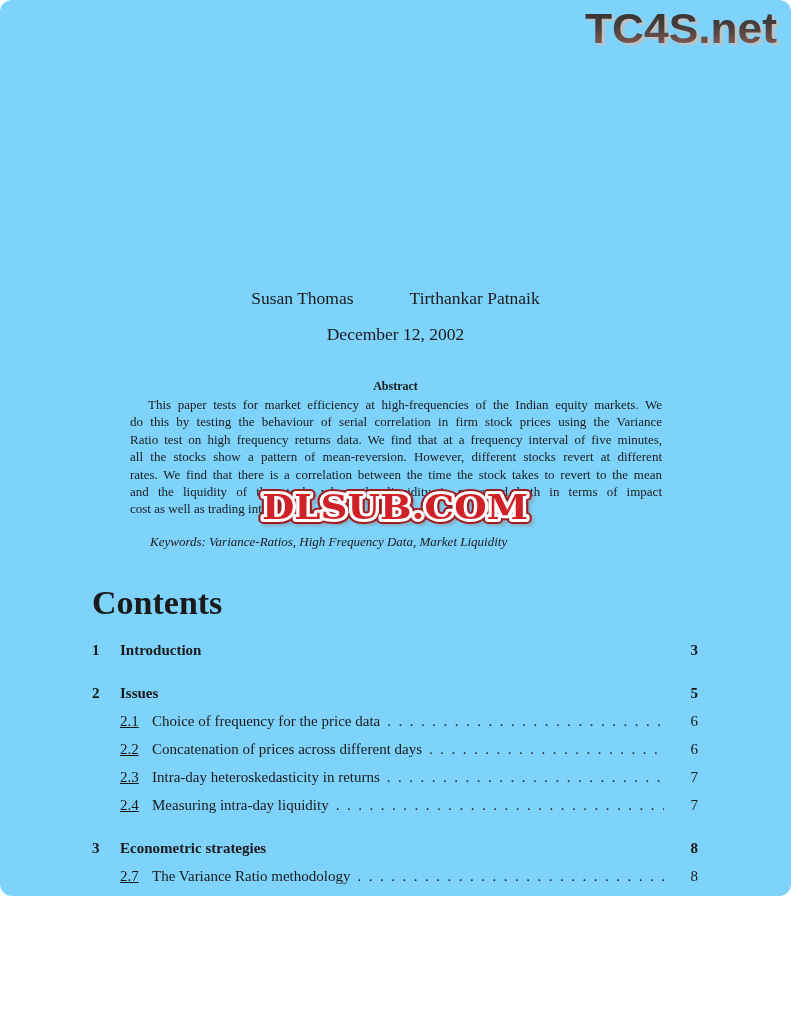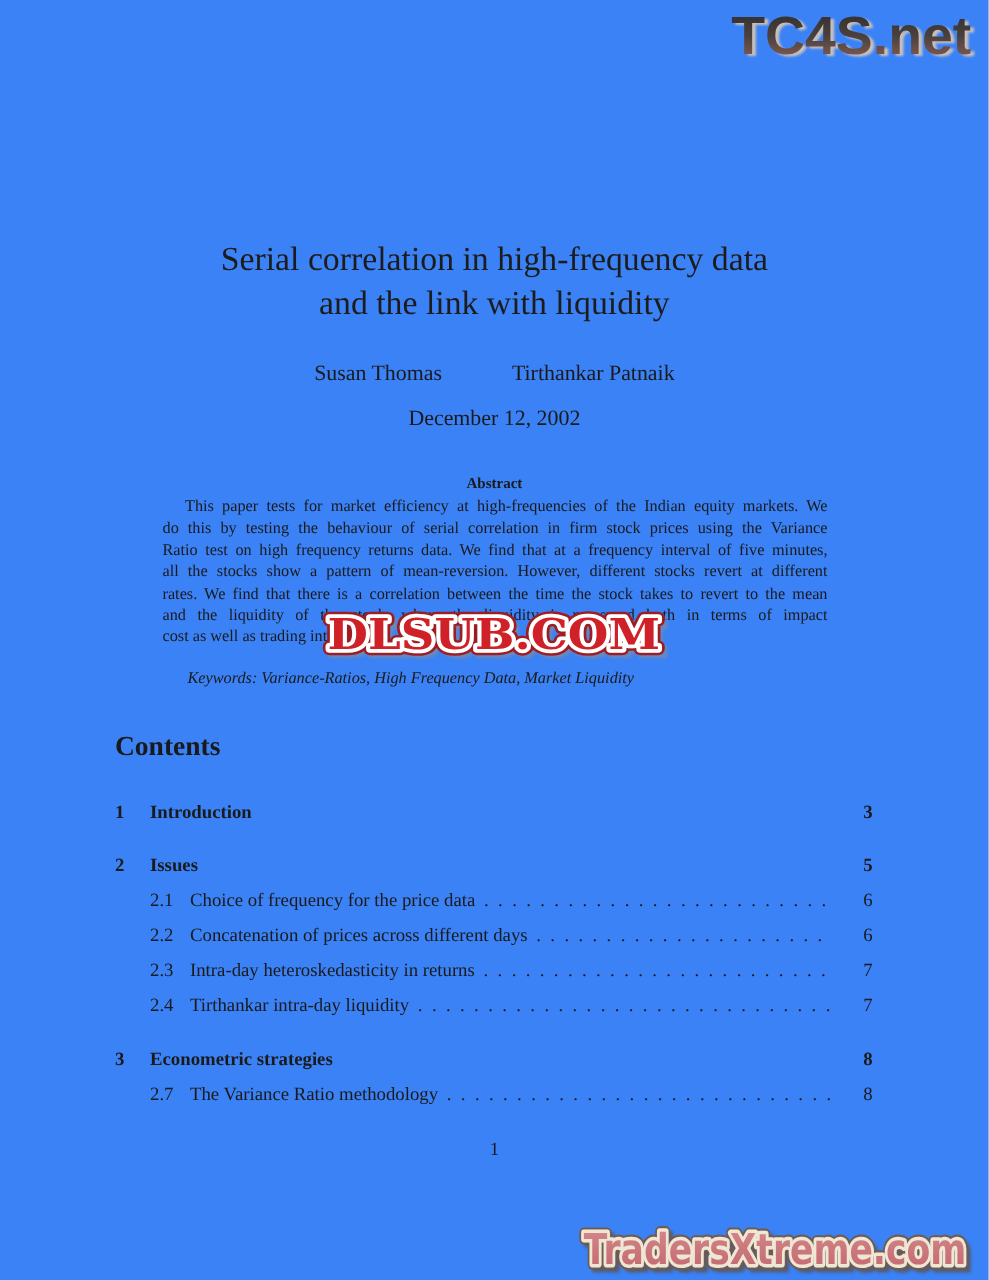--- a/index.html
+++ b/index.html
@@ -1,43 +1,43 @@
 <!DOCTYPE html>
 <html><head>
 <meta charset="utf-8">
 <style>
   html,body{margin:0;padding:0;background:#ffffff;}
   .page{
-    position:relative;width:791px;height:1024px;background:#3b82f6;overflow:hidden;
-    font-family:"Liberation Serif","DejaVu Serif",serif;color:#1a1a1a;margin:0 auto;
+    position:relative;width:791px;height:896px;background:#7dd3fc;overflow:hidden;
+    font-family:"Liberation Serif","DejaVu Serif",serif;color:#1a1a1a;margin:0 auto;border-radius:12px;
   }
   
   .tc4s{position:absolute;left:576px;top:2px;}
   
   .title{position:absolute;left:0;right:0;top:190px;text-align:center;
          font-size:27px;line-height:35px;color:#1c1c1c;}
   .authors{position:absolute;left:0;right:0;top:288px;display:flex;
            justify-content:center;gap:56px;font-size:17.5px;}
   .date{position:absolute;left:0;right:0;top:324px;text-align:center;font-size:17.5px;}
   
   .abs-head{position:absolute;left:0;right:0;top:379px;text-align:center;
             font-weight:bold;font-size:12px;}
   .abstract{position:absolute;left:130px;top:397px;width:532px;font-size:13px;}
   .abs-line{height:17.4px;overflow:hidden;text-align:justify;text-align-last:justify;}
   .abs-line.first{text-indent:18px;}
   .abs-line.last{text-align-last:left;}
   .keywords{height:17.4px;overflow:hidden;font-style:italic;text-indent:20px;margin-top:15px;}
   
-  .contents-head{position:absolute;left:92px;top:584px;font-weight:bold;font-size:22px;}
+  .contents-head{position:absolute;left:92px;top:584px;font-weight:bold;font-size:34px;}
   .toc-row{position:absolute;left:92px;width:606px;display:flex;align-items:baseline;
            font-size:15px;line-height:20px;}
   .toc-row.sec{font-weight:bold;}
   .toc-row.sub{padding-left:28px;width:578px;}
   .toc-num{flex:0 0 28px;}
-  .sub .toc-num{flex:0 0 32px;}
+  .sub .toc-num{flex:0 0 32px;text-decoration:underline;}
   .toc-label{white-space:nowrap;text-align:center;}
   .toc-dots{flex:1 1 auto;overflow:hidden;white-space:nowrap;letter-spacing:7.5px;
             padding-left:7px;font-size:15px;}
   .toc-spacer{flex:1 1 auto;}
   .toc-page{flex:0 0 34px;text-align:right;}
   
   .pageno{position:absolute;left:0;right:0;top:912px;text-align:center;font-size:15px;}
   .dlsub{position:absolute;left:249px;top:484px;}
   .traders{position:absolute;left:450px;top:976px;}
 </style>
@@ -54,24 +54,20 @@
         <stop offset="1" stop-color="#936357"></stop>
       </linearGradient>
       <filter id="tcBlur" x="-20%" y="-20%" width="140%" height="140%">
         <feGaussianBlur stdDeviation="1"></feGaussianBlur>
       </filter>
     </defs>
     <text x="108" y="43" text-anchor="middle" font-family="'Liberation Sans',sans-serif" font-weight="bold" font-size="43" fill="#c7c0bb" filter="url(#tcBlur)" textLength="192" lengthAdjust="spacingAndGlyphs">TC4S.net</text>
     <text x="105" y="41" text-anchor="middle" font-family="'Liberation Sans',sans-serif" font-weight="bold" font-size="43" fill="url(#tc4sGrad)" textLength="192" lengthAdjust="spacingAndGlyphs">TC4S.net</text>
   </svg>
 
-  <div class="title">
-    <div>Serial correlation in high-frequency data</div>
-    <div>and the link with liquidity</div>
-  </div>
 
   <div class="authors">
     <span>Susan Thomas</span>
     <span>Tirthankar Patnaik</span>
   </div>
 
   <div class="date">December 12, 2002</div>
 
   <div class="abs-head">Abstract</div>
   <div class="abstract">
@@ -129,21 +125,21 @@
 
   <div class="toc-row sub" style="top:767px">
     <span class="toc-num">2.3</span>
     <span class="toc-label">Intra-day heteroskedasticity in returns</span>
     <span class="toc-dots">.......................................................................</span>
     <span class="toc-page">7</span>
   </div>
 
   <div class="toc-row sub" style="top:795px">
     <span class="toc-num">2.4</span>
-    <span class="toc-label">Tirthankar intra-day liquidity</span>
+    <span class="toc-label">Measuring intra-day liquidity</span>
     <span class="toc-dots">.......................................................................</span>
     <span class="toc-page">7</span>
   </div>
 
   <div class="toc-row sec" style="top:838px">
     <span class="toc-num">3</span>
     <span class="toc-label">Econometric strategies</span>
     <span class="toc-spacer"></span>
     <span class="toc-page">8</span>
   </div>

